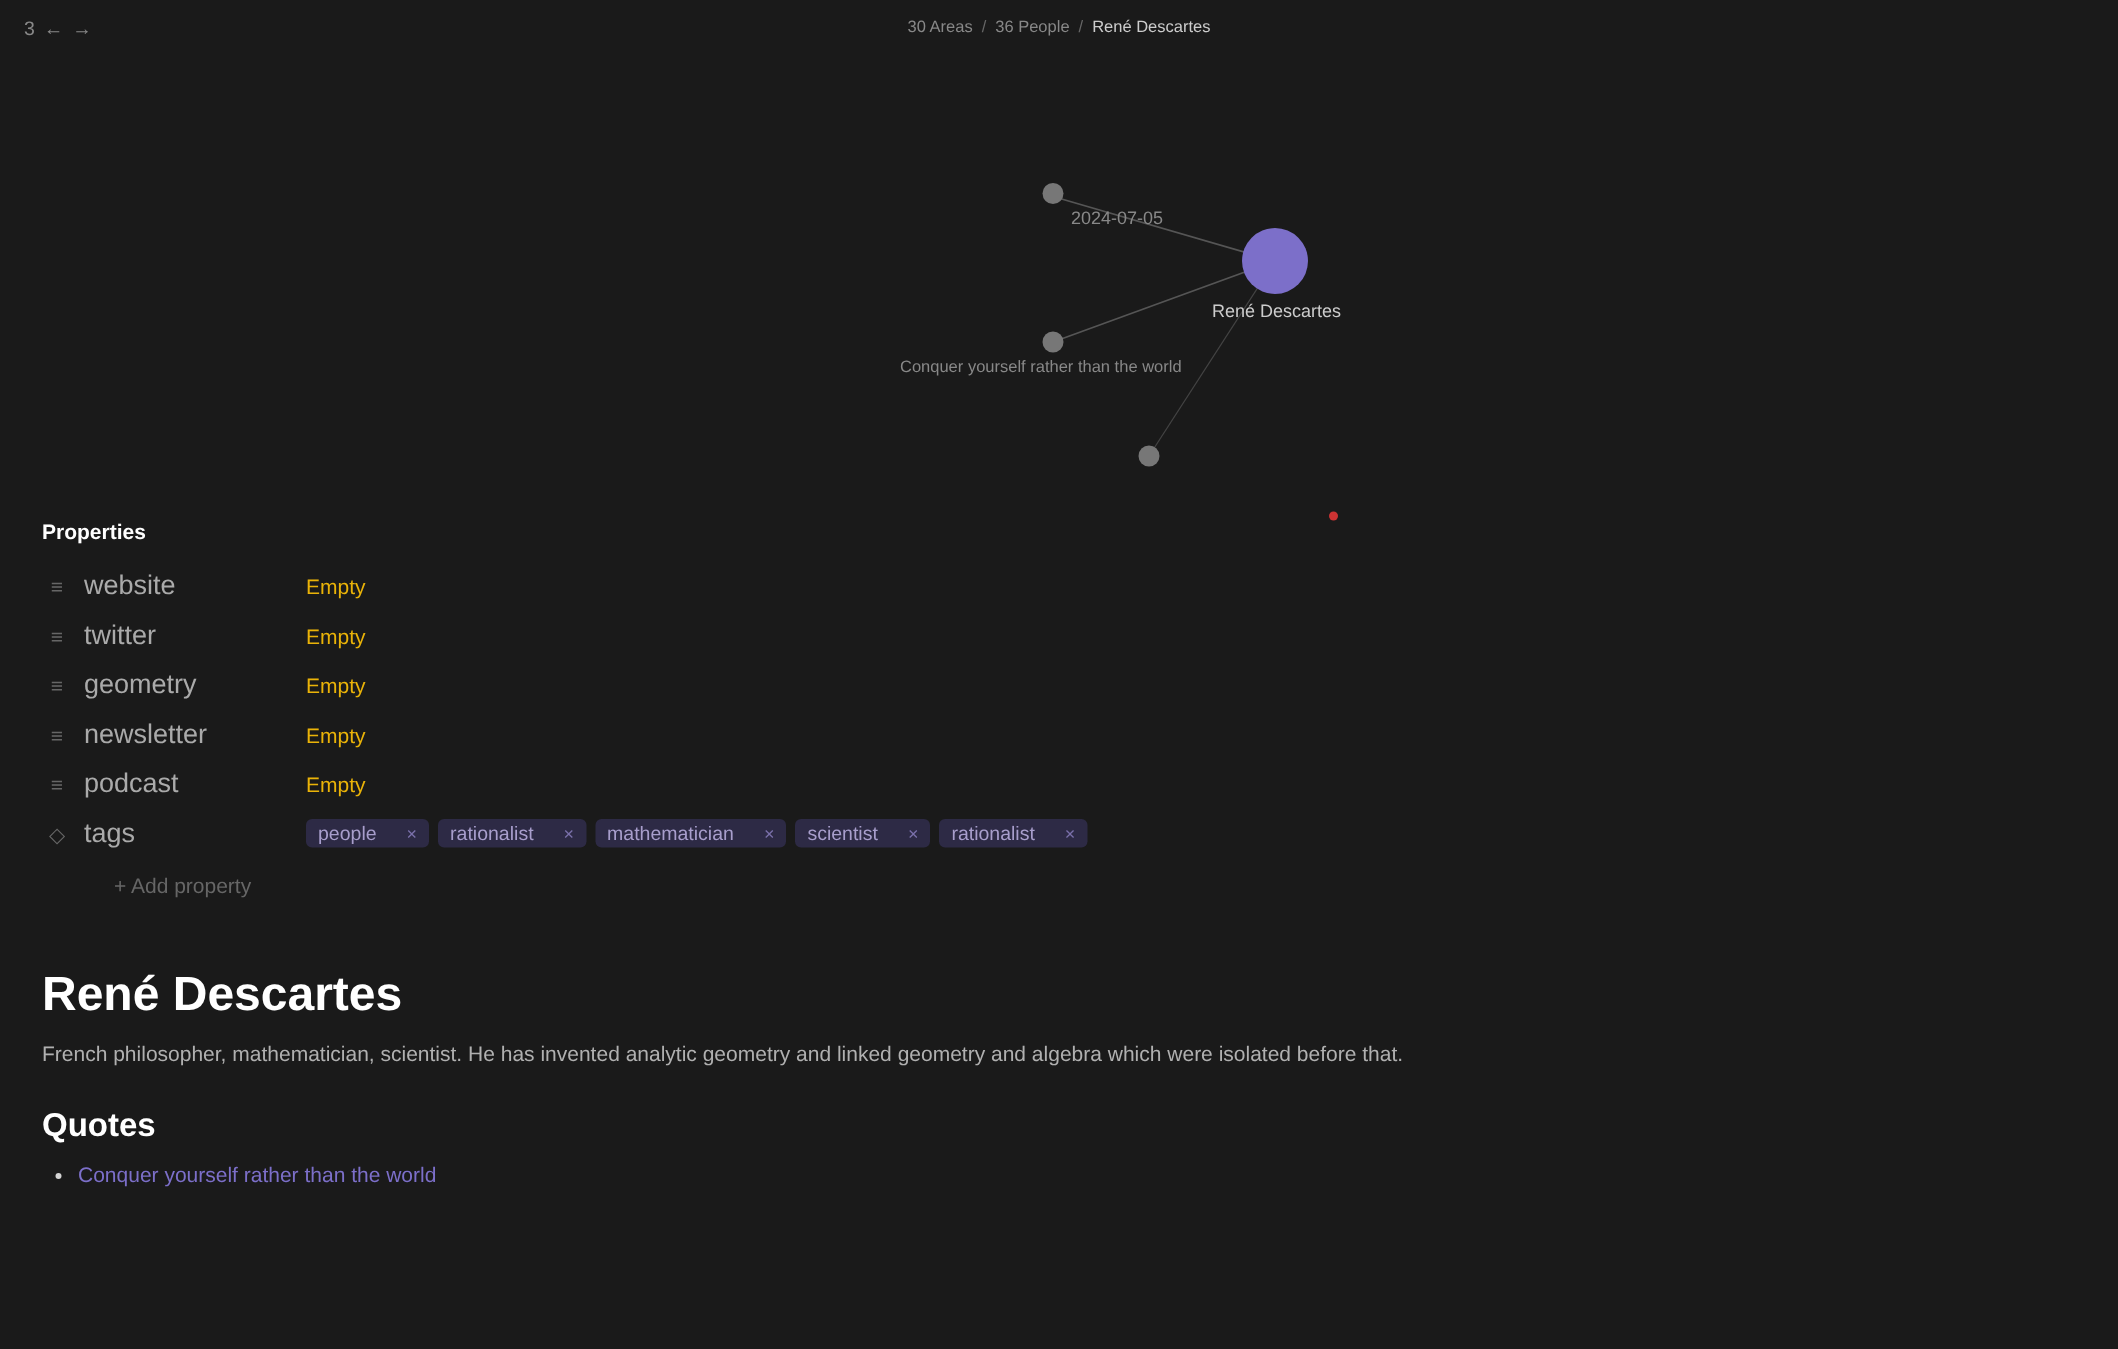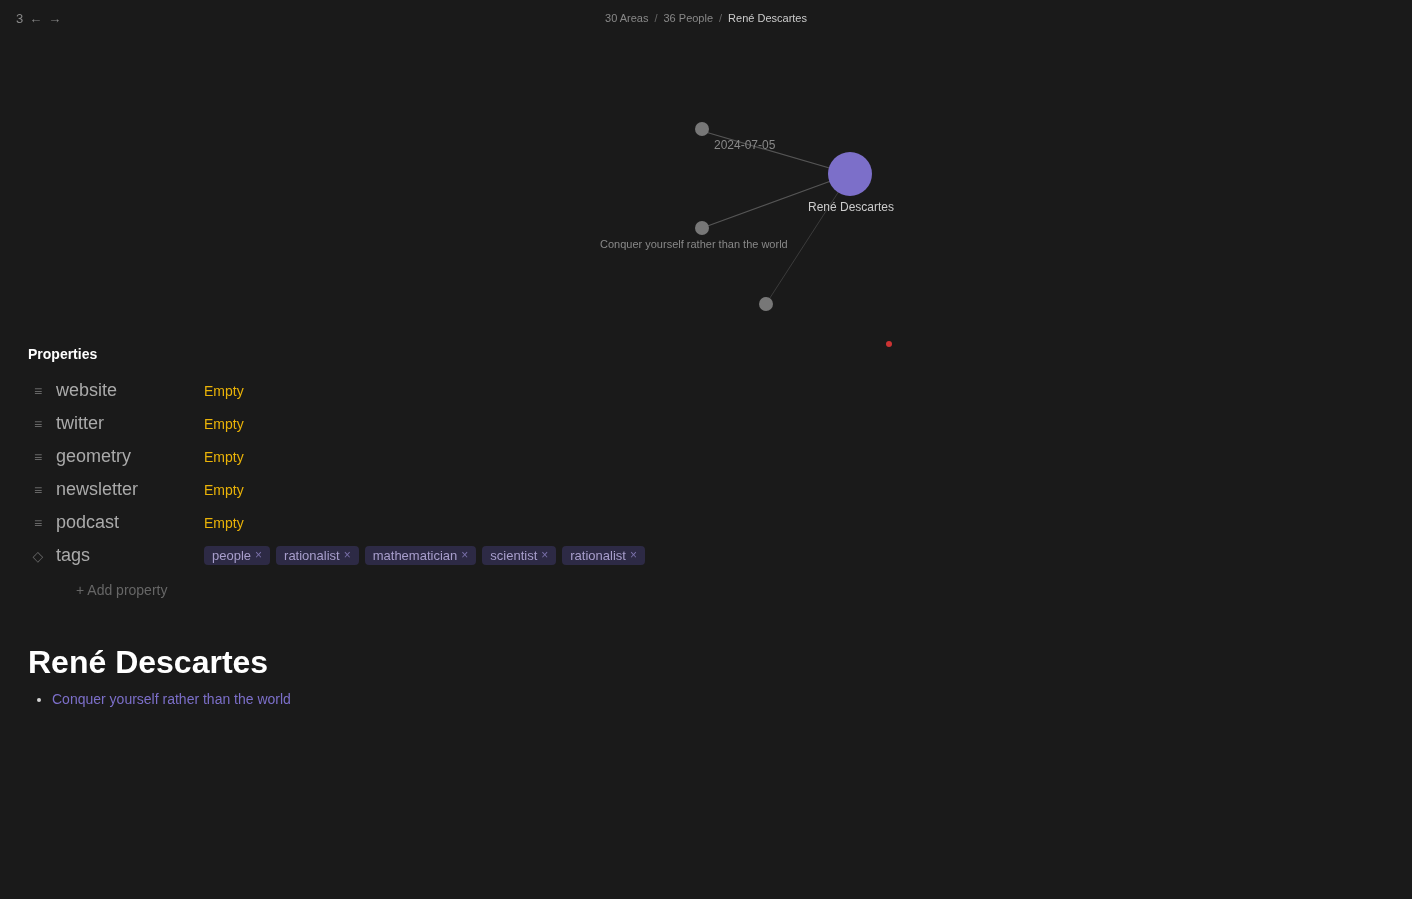--- a/index.html
+++ b/index.html
@@ -124,22 +124,22 @@
       gap: 6px;
     }
 
     .tag {
       background: #2d2a45;
       color: #a89ecc;
       border-radius: 4px;
       padding: 2px 8px;
       font-size: 13px;
       display: flex;
-      align-items: flex-start;
-      gap: 4px;
+      align-items: center;
+      gap: 20px;
       cursor: pointer;
     }
 
     .tag-remove {
       color: #7a70aa;
       font-size: 12px;
       cursor: pointer;
     }
 
     .add-property {
@@ -311,19 +311,21 @@
     <div class="add-property">
       <span>+ Add property</span>
     </div>
   </div>
 
   <div class="red-dot" style="position:absolute; right:520px; top:15px;"></div>
 </div>
 
 <div class="content-section">
   <h1 class="person-title">René Descartes</h1>
-
+  <p class="person-description">French philosopher, mathematician, scientist. He has invented analytic geometry and linked geometry and algebra which were isolated before that.</p>
+
+  <h2 class="quotes-title">Quotes</h2>
   <ul class="quote-list">
     <li class="quote-item">
       <a class="quote-link" href="#">Conquer yourself rather than the world</a>
     </li>
   </ul>
 </div>
 
 </body></html>

